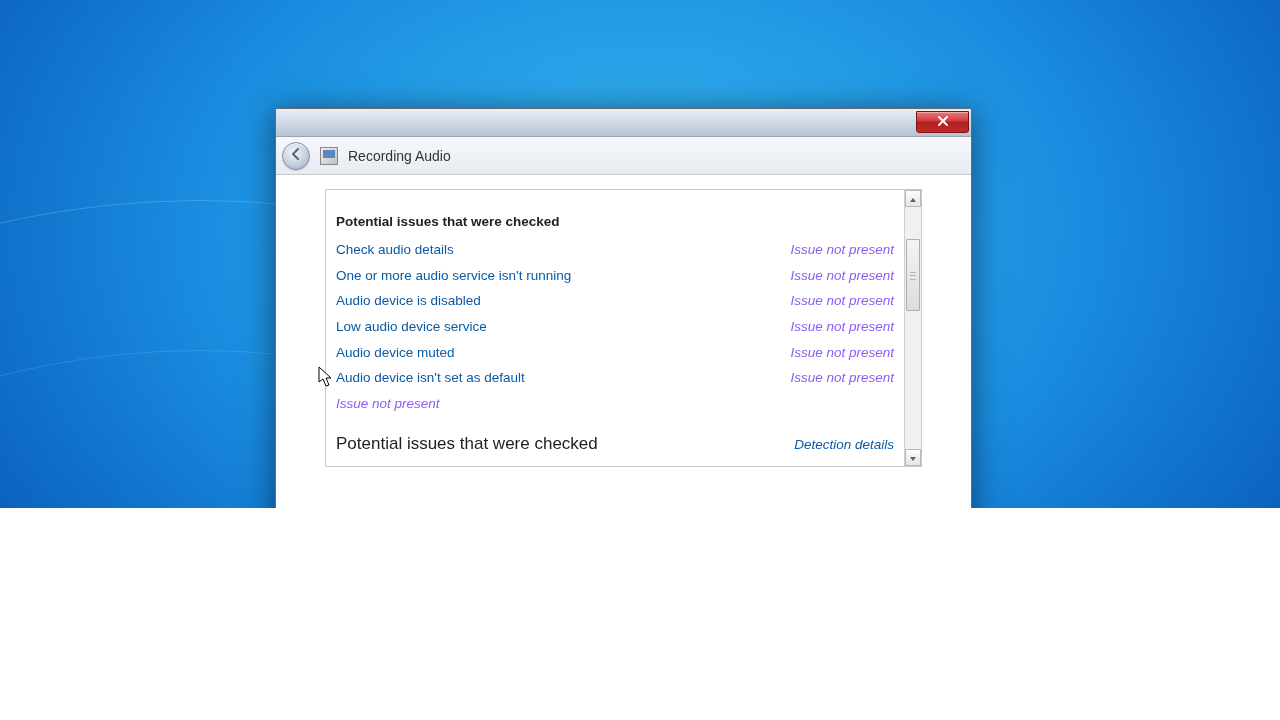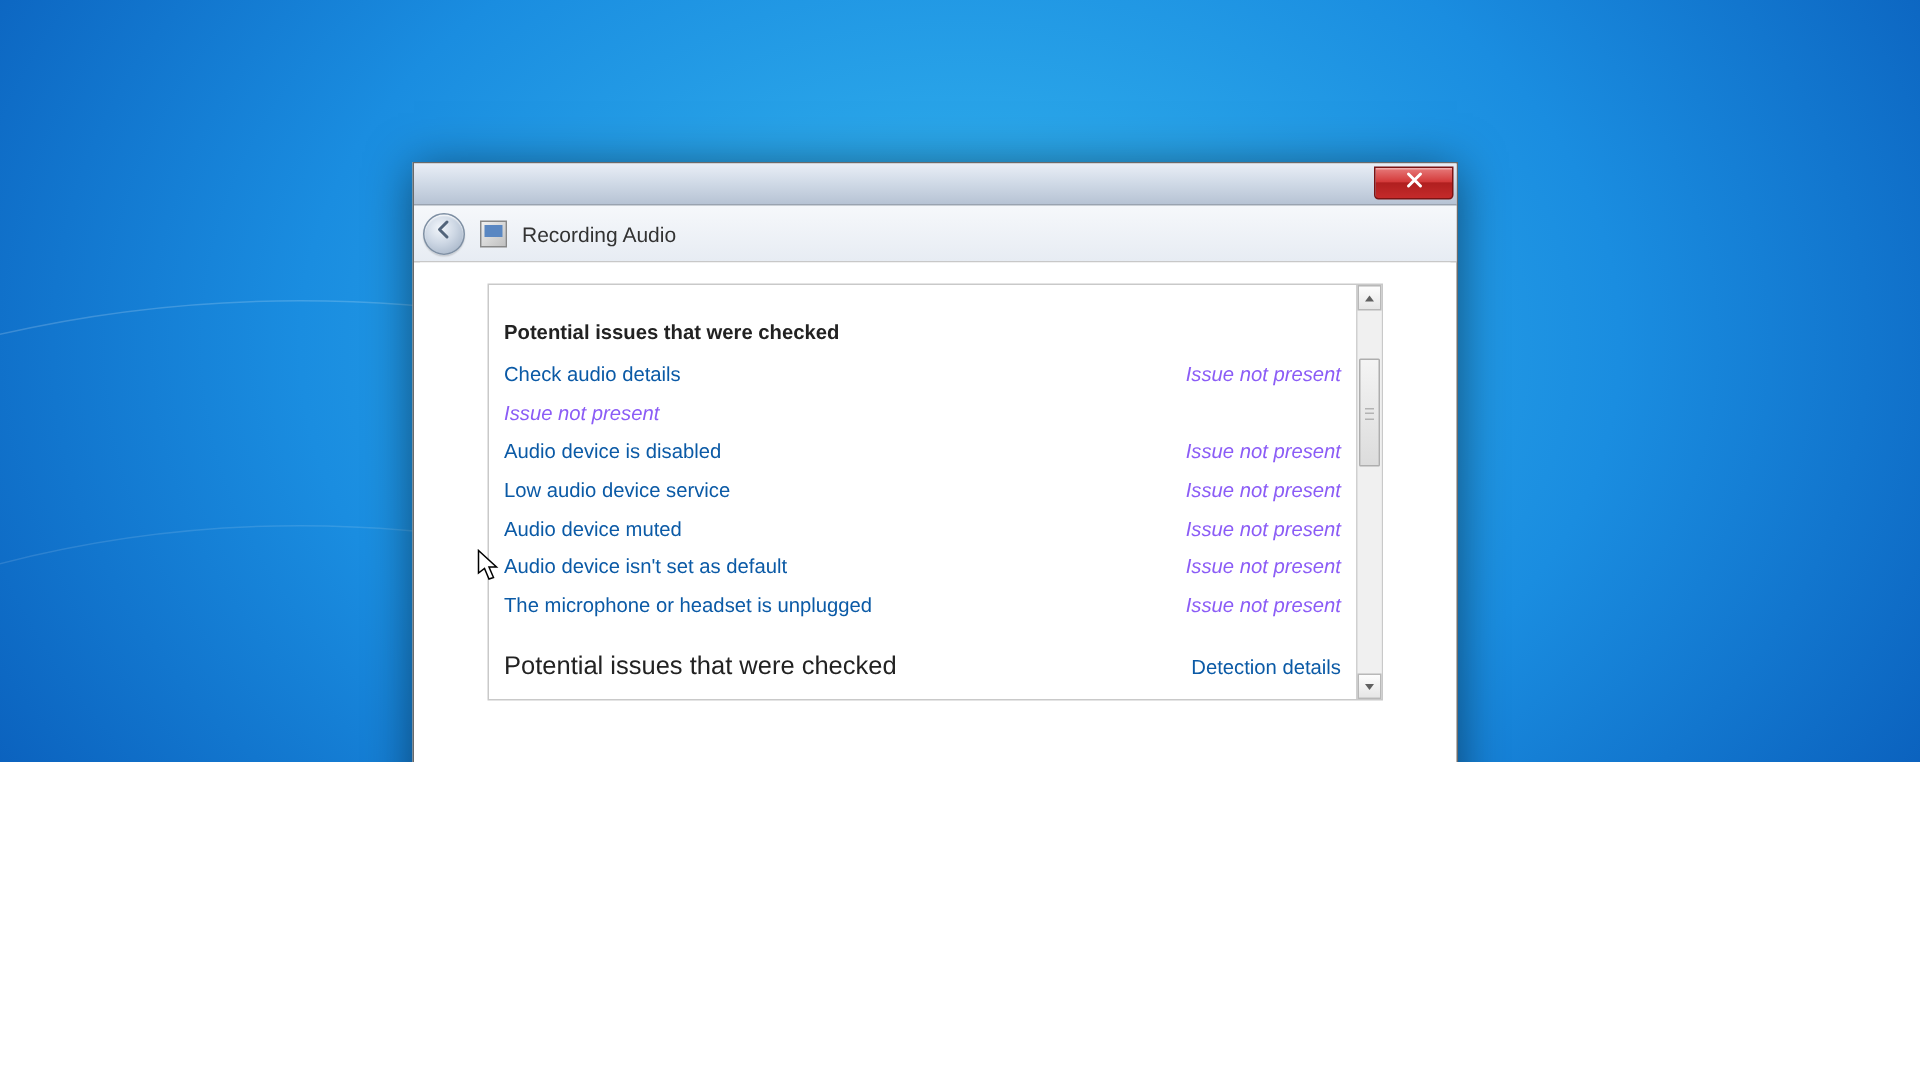--- a/index.html
+++ b/index.html
@@ -95,21 +95,21 @@
   .sb-thumb { position:absolute; left:1px; right:1px; top:32px; height:72px; background:linear-gradient(#f4f4f4,#dcdcdc); border:1px solid #aeaeae; border-radius:1px;}
   .sb-thumb::after{content:"";position:absolute;left:3px;right:3px;top:50%;height:6px;margin-top:-3px;border-top:1px solid #b3b3b3;border-bottom:1px solid #b3b3b3;}
   .sb-thumb::before{content:"";position:absolute;left:3px;right:3px;top:50%;height:1px;background:#b3b3b3;}
 
   .cut-line { height:8px; border-bottom:1px solid transparent; margin-top:-4px;}
   .section-head { font-weight:600; font-size:13.5px; color:#222; margin: 20px 0 8px 0;}
   .issue-row { display:flex; justify-content:space-between; align-items:baseline; font-size:13.5px; line-height:1.9; }
   .issue-link { color:#0b5aa6; text-decoration:none; cursor:pointer;}
   .issue-status { font-style:italic; color:#8b5cf6; white-space:nowrap; }
   .big-section { font-size:17px; color:#222; margin-top:18px; display:flex; justify-content:space-between; align-items:baseline;}
-  .detection-link { font-size:13.5px; color:#0b5aa6; cursor:pointer;}
+  .detection-link { font-size:13.5px; color:#0b5aa6; cursor:pointer;font-style:italic;}
 
   .button-row {
     position:absolute; right:45px; bottom:12px;
     display:flex; gap:12px;
   }
   .win-btn {
     min-width:78px; height:26px; padding:4px 18px;
     font-size:13px;
     background:linear-gradient(#fdfdfd,#e9e9e9);
     border:1px solid #8e8e8e;
@@ -166,40 +166,40 @@
         <div class="report-scroll">
           <div class="cut-line"></div>
           <div class="section-head">Potential issues that were checked</div>
 
           <div id="issues-list">
               <div class="issue-row">
                 <a class="issue-link">Check audio details</a>
                 <span class="issue-status">Issue not present</span>
               </div>
               <div class="issue-row">
+                <a class="issue-link">One or more audio service isn't running</a>
                 <span class="issue-status">Issue not present</span>
               </div>
               <div class="issue-row">
                 <a class="issue-link">Audio device is disabled</a>
                 <span class="issue-status">Issue not present</span>
               </div>
               <div class="issue-row">
                 <a class="issue-link">Low audio device service</a>
                 <span class="issue-status">Issue not present</span>
               </div>
               <div class="issue-row">
                 <a class="issue-link">Audio device muted</a>
                 <span class="issue-status">Issue not present</span>
               </div>
               <div class="issue-row">
                 <a class="issue-link">Audio device isn't set as default</a>
                 <span class="issue-status">Issue not present</span>
               </div>
               <div class="issue-row">
-                <a class="issue-link">The microphone or headset is unplugged</a>
                 <span class="issue-status">Issue not present</span>
               </div>
             </div>
 
           <div class="big-section">
             <span>Potential issues that were checked</span>
             <span class="detection-link">Detection details</span>
           </div>
         </div>
 

